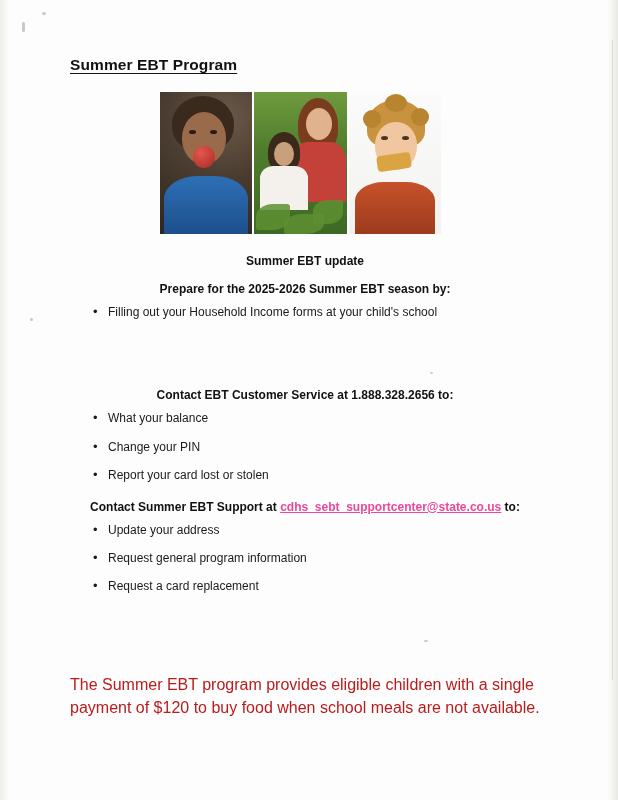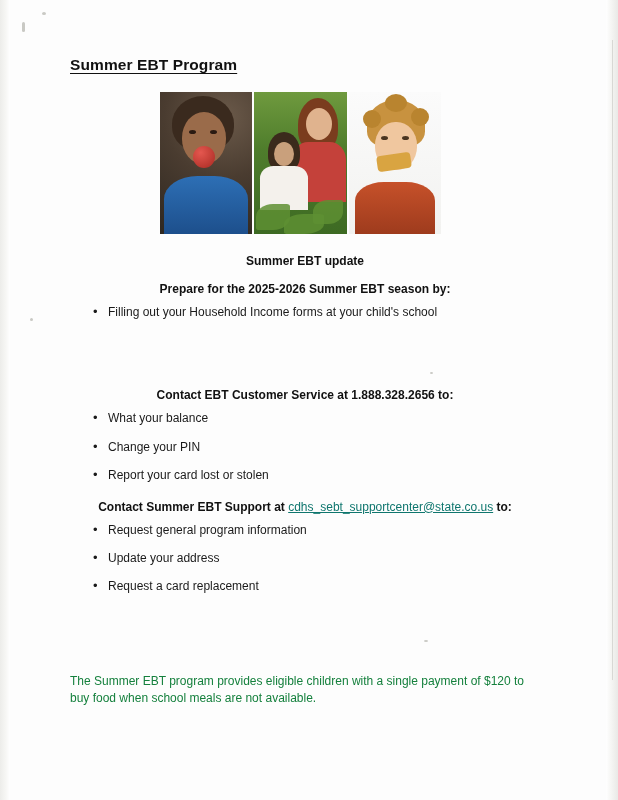--- a/index.html
+++ b/index.html
@@ -189,24 +189,24 @@
     margin-top: 20px;
   }
   .heading-bold {
     font-size: 12px;
     font-weight: bold;
     margin: 0;
     color: #111;
     text-align: center;
   }
   .para {
-    font-size: 12px;
+    font-size: 16px;
     line-height: 1.45;
     margin: 0;
-    color: #15803d;
+    color: #b91c1c;
   }
   ul.bullets {
     margin: 8px 0 0 0;
     padding-left: 38px;
     list-style: none;
   }
   ul.bullets li {
     font-size: 12px;
     line-height: 1.45;
     margin-bottom: 11px;
@@ -215,23 +215,23 @@
   }
   ul.bullets li::before {
     content: "•";
     position: absolute;
     left: -15px;
     top: -1px;
     font-size: 13px;
     color: #1a1a1a;
   }
   a.email-link {
-    color: #0f766e;
+    color: #ec4899;
     text-decoration: underline;
-    font-weight: normal;
+    font-weight: bold;
   }
   .gap-lg { height: 22px; }
   .gap-xl { height: 32px; }
 </style>
 </head>
 <body>
 
 <div class="page-scan">
   <div class="edge-left"></div>
   <div class="edge-right"></div>
@@ -298,22 +298,22 @@
     <div style="height:14px;"></div>
     <p class="heading-bold">Contact EBT Customer Service at 1.888.328.2656 to:</p>
     <ul class="bullets">
       <li>What your balance</li>
       <li>Change your PIN</li>
       <li>Report your card lost or stolen</li>
     </ul>
     <div style="height:4px;"></div>
     <p class="heading-bold"><span>Contact Summer EBT Support at </span><a class="email-link" href="#">cdhs_sebt_supportcenter@state.co.us</a><span> to:</span></p>
     <ul class="bullets">
+      <li>Update your address</li>
       <li>Request general program information</li>
-      <li>Update your address</li>
       <li>Request a card replacement</li>
     </ul>
   </div>
 
   <div class="gap-xl"></div>
 
   <div class="section">
     <div style="height:14px;"></div>
     <p class="para">The Summer EBT program provides eligible children with a single payment of $120 to buy food when school meals are not available.</p>
   </div>

